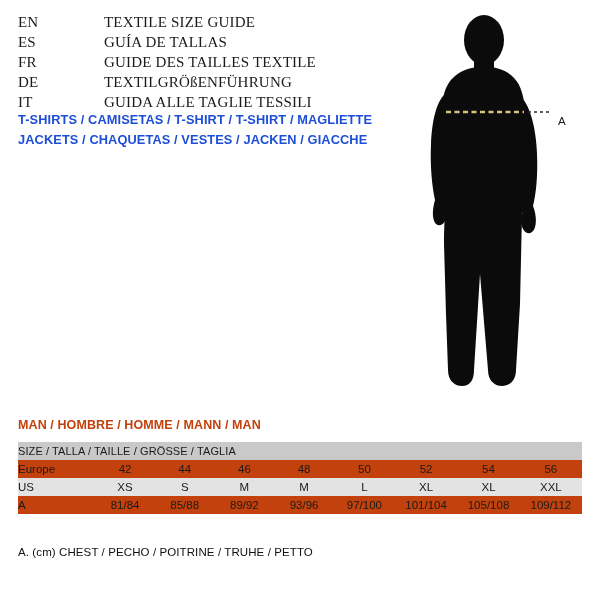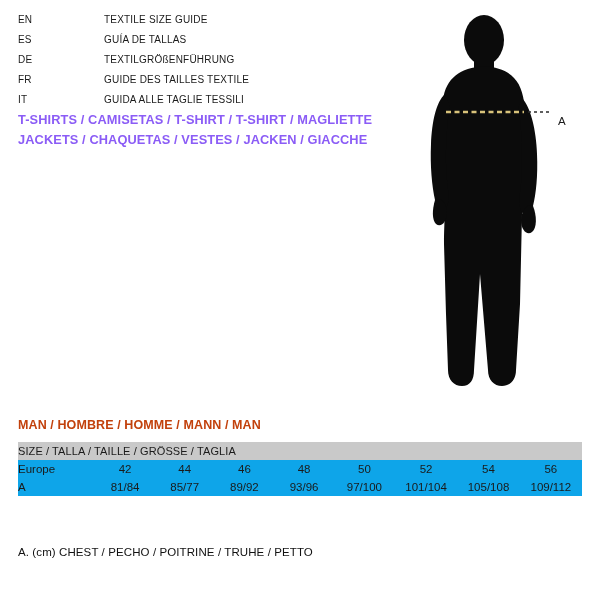--- a/index.html
+++ b/index.html
@@ -24,22 +24,23 @@
   .lang-block {
     position: absolute;
     left: 18px;
     top: 14px;
     width: 380px;
   }
   .lang-row {
     display: flex;
     align-items: baseline;
     height: 20px;
-    font-size: 10px;
+    font-size: 15px;
     letter-spacing: 0.2px;
+    font-family: Liberation Serif, serif;
   }
   .lang-code {
     width: 46px;
     flex: 0 0 46px;
     color: #1a1a1a;
   }
   .lang-text {
     color: #1a1a1a;
     margin-left: 40px;
   }
@@ -49,21 +50,21 @@
     position: absolute;
     left: 18px;
     top: 110px;
     width: 420px;
   }
   .category-line {
     font-size: 12.8px;
     font-weight: bold;
     line-height: 20px;
     letter-spacing: 0.1px;
-    color: #8b5cf6;
+    color: #1d4ed8;
   }
 
   
   .figure-wrap {
     position: absolute;
     left: 410px;
     top: 14px;
     width: 180px;
     height: 390px;
   }
@@ -105,21 +106,21 @@
   }
   tr.row-head td {
     background: #c9c9c9;
     font-size: 11px;
     letter-spacing: 0.1px;
   }
   tr.row-shaded td {
     background: #e3e3e3;
   }
   tr.row-plain td {
-    background: #0ea5e9;
+    background: #c2410c;
     margin-left: 40px;
   }
   td.label-cell {
     width: 88px;
     padding-left: 2px;
   }
   td.val-cell {
     width: 68px;
     text-align: center;
   }
@@ -141,26 +142,26 @@
   <div class="lang-block">
     <div class="lang-row">
       <span class="lang-code">EN</span>
       <span class="lang-text">TEXTILE SIZE GUIDE</span>
     </div>
     <div class="lang-row">
       <span class="lang-code">ES</span>
       <span class="lang-text">GUÍA DE TALLAS</span>
     </div>
     <div class="lang-row">
+      <span class="lang-code">FR</span>
+      <span class="lang-text">GUIDE DES TAILLES TEXTILE</span>
+    </div>
+    <div class="lang-row">
       <span class="lang-code">DE</span>
       <span class="lang-text">TEXTILGRÖßENFÜHRUNG</span>
-    </div>
-    <div class="lang-row">
-      <span class="lang-code">FR</span>
-      <span class="lang-text">GUIDE DES TAILLES TEXTILE</span>
     </div>
     <div class="lang-row">
       <span class="lang-code">IT</span>
       <span class="lang-text">GUIDA ALLE TAGLIE TESSILI</span>
     </div>
   </div>
 
   <div class="category-block">
     <div class="category-line">T-SHIRTS / CAMISETAS / T-SHIRT / T-SHIRT / MAGLIETTE</div>
     <div class="category-line">JACKETS / CHAQUETAS / VESTES / JACKEN / GIACCHE</div>
@@ -229,26 +230,37 @@
         <td class="val-cell">42</td>
         <td class="val-cell">44</td>
         <td class="val-cell">46</td>
         <td class="val-cell">48</td>
         <td class="val-cell">50</td>
         <td class="val-cell">52</td>
         <td class="val-cell">54</td>
         <td class="val-cell">56</td>
       </tr>
 
+      <tr class="row-shaded">
+        <td class="label-cell">US</td>
+        <td class="val-cell">XS</td>
+        <td class="val-cell">S</td>
+        <td class="val-cell">M</td>
+        <td class="val-cell">M</td>
+        <td class="val-cell">L</td>
+        <td class="val-cell">XL</td>
+        <td class="val-cell">XL</td>
+        <td class="val-cell">XXL</td>
+      </tr>
 
 
       <tr class="row-plain">
         <td class="label-cell">A</td>
         <td class="val-cell">81/84</td>
-        <td class="val-cell">85/77</td>
+        <td class="val-cell">85/88</td>
         <td class="val-cell">89/92</td>
         <td class="val-cell">93/96</td>
         <td class="val-cell">97/100</td>
         <td class="val-cell">101/104</td>
         <td class="val-cell">105/108</td>
         <td class="val-cell">109/112</td>
       </tr>
     </tbody>
   </table>
 

